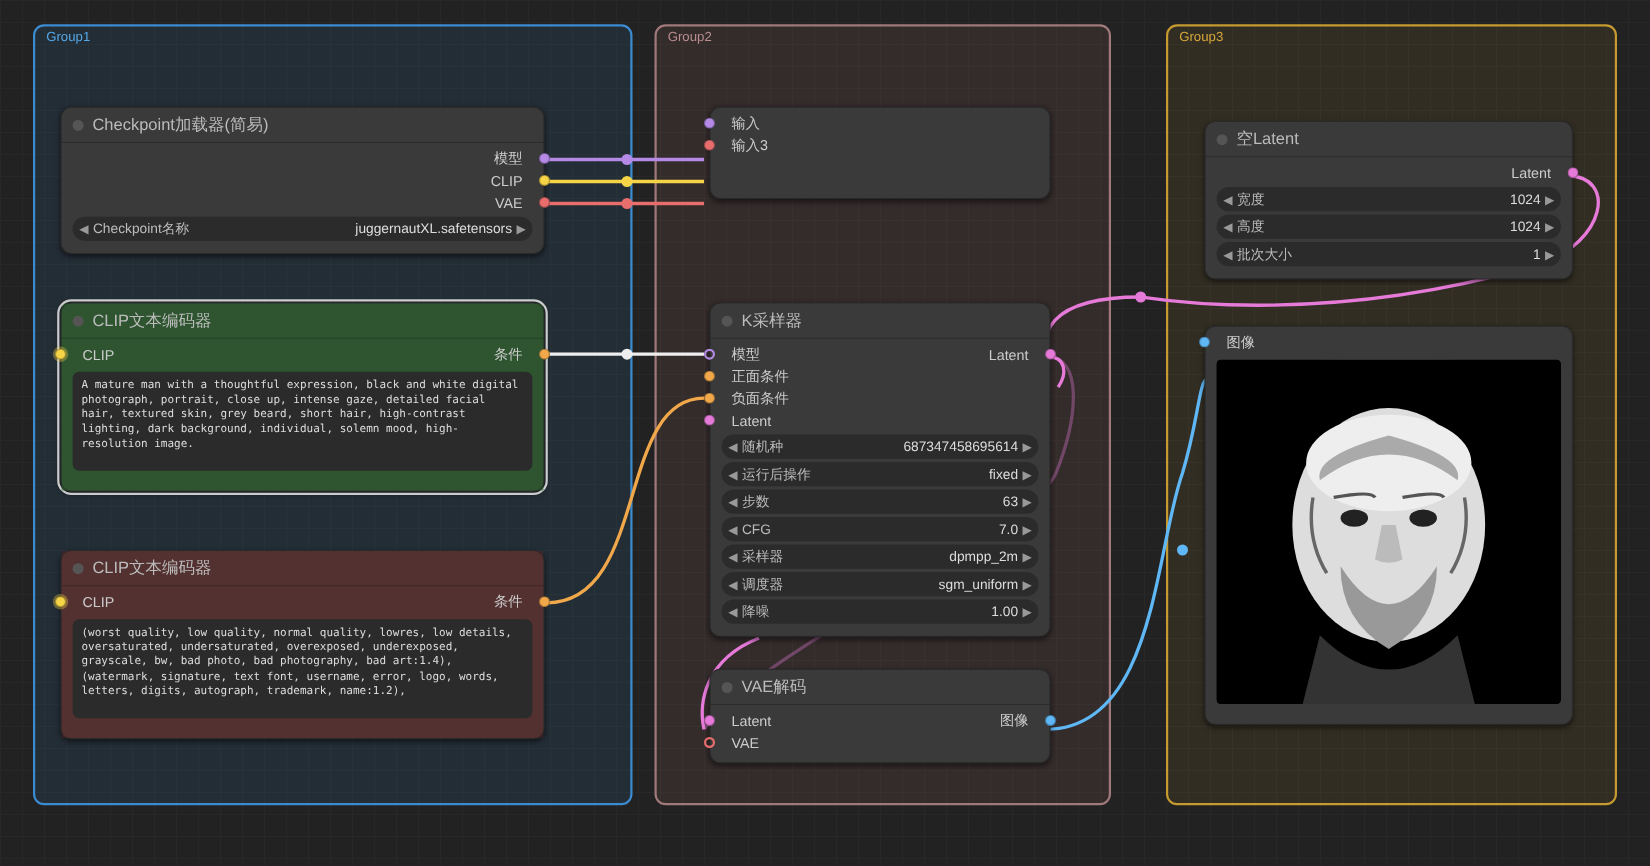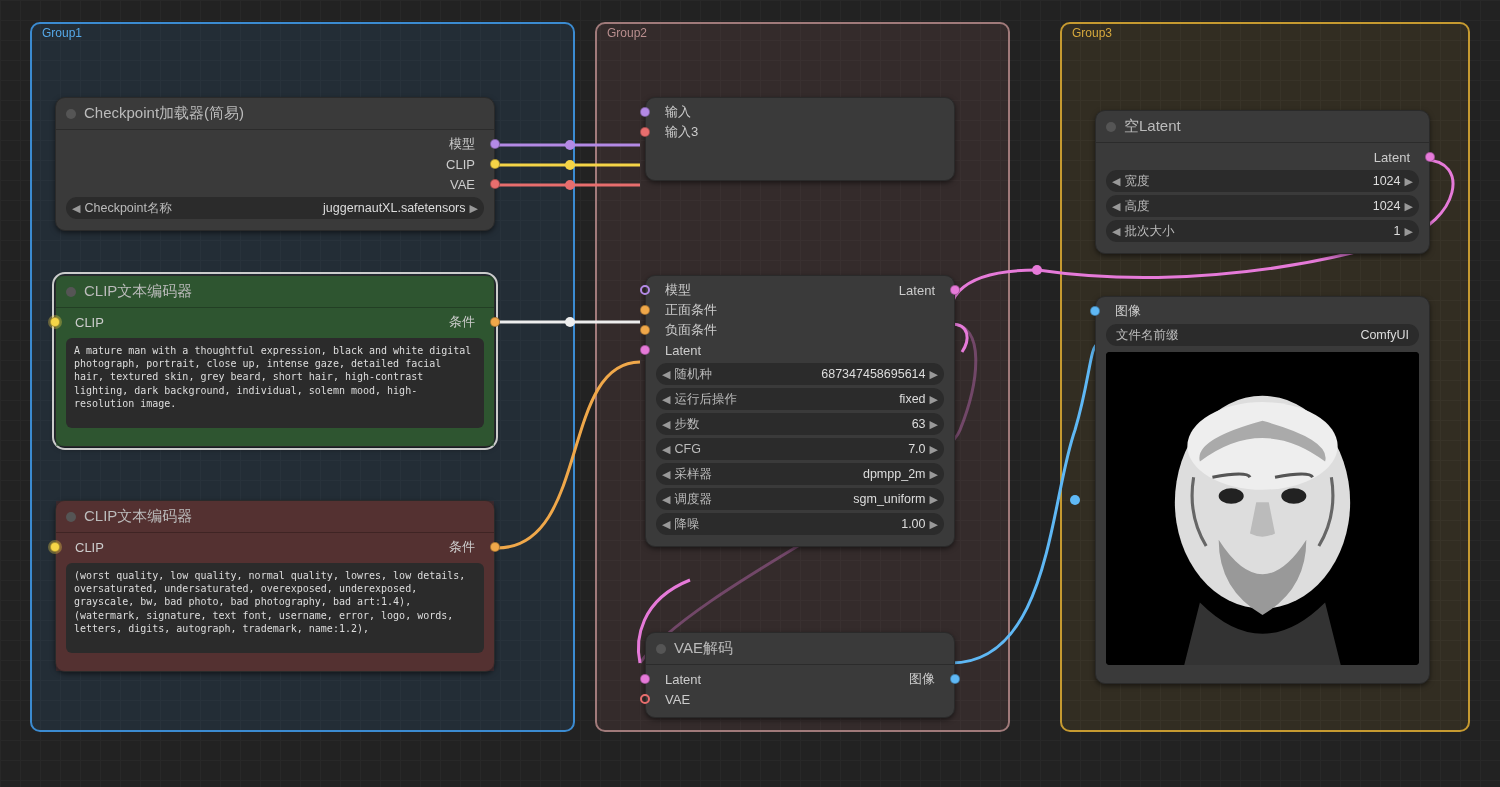--- a/index.html
+++ b/index.html
@@ -251,20 +251,24 @@
       </div>
       <div class="port-row left">
         <span class="port-circle" style="background:#e86e6e"></span>
         <span class="lbl">输入3</span>
       </div>
       <div style="height:30px"></div>
     </div>
   </div>
 
   <div class="node" style="left:645px; top:275px; width:310px;">
+    <div class="node-title">
+      <span class="collapse-dot"></span>
+      <span>K采样器</span>
+    </div>
     <div class="node-body">
       <div style="display:flex;">
         <div class="port-row left" style="flex:1">
           <span class="port-circle" style="background:transparent;border:2px solid #b48ae6"></span>
           <span class="lbl">模型</span>
         </div>
         <div class="port-row right" style="flex:1">
           <span class="lbl">Latent</span>
           <span class="port-circle" style="background:#e67ad9"></span>
         </div>
@@ -321,21 +325,21 @@
           <div class="widget">
             <span class="arrow">◀</span>
             <span class="wlabel">降噪</span>
             <span class="wval">1.00</span>
             <span class="arrow">▶</span>
           </div>
         </div>
     </div>
   </div>
 
-  <div class="node" style="left:645px; top:632px; width:310px;">
+  <div class="node" style="left:645px; top:608px; width:310px;">
     <div class="node-title">
       <span class="collapse-dot"></span>
       <span>VAE解码</span>
     </div>
     <div class="node-body">
       <div style="display:flex;">
         <div class="port-row left" style="flex:1">
           <span class="port-circle" style="background:#e67ad9"></span>
           <span class="lbl">Latent</span>
         </div>
@@ -382,24 +386,20 @@
           </div>
         </div>
     </div>
   </div>
 
   <div class="node" style="left:1095px; top:296px; width:335px;">
     <div class="node-body">
       <div class="port-row left">
         <span class="port-circle" style="background:#5fb8f5"></span>
         <span class="lbl">图像</span>
-      </div>
-      <div class="widget">
-        <span class="wlabel">文件名前缀</span>
-        <span class="wval">ComfyUI</span>
       </div>
       <div class="img-preview">
         <svg class="face-sketch" viewBox="0 0 100 100">
           <rect width="100" height="100" fill="#000"></rect>
           <ellipse cx="50" cy="48" rx="28" ry="34" fill="#ddd"></ellipse>
           <ellipse cx="50" cy="30" rx="24" ry="14" fill="#eee"></ellipse>
           <path d="M30 35 Q50 20 70 35 Q72 28 50 22 Q28 28 30 35" fill="#aaa"></path>
           <ellipse cx="40" cy="46" rx="4" ry="2.5" fill="#222"></ellipse>
           <ellipse cx="60" cy="46" rx="4" ry="2.5" fill="#222"></ellipse>
           <path d="M48 48 L46 58 Q50 60 54 58 L52 48" fill="#bbb"></path>

